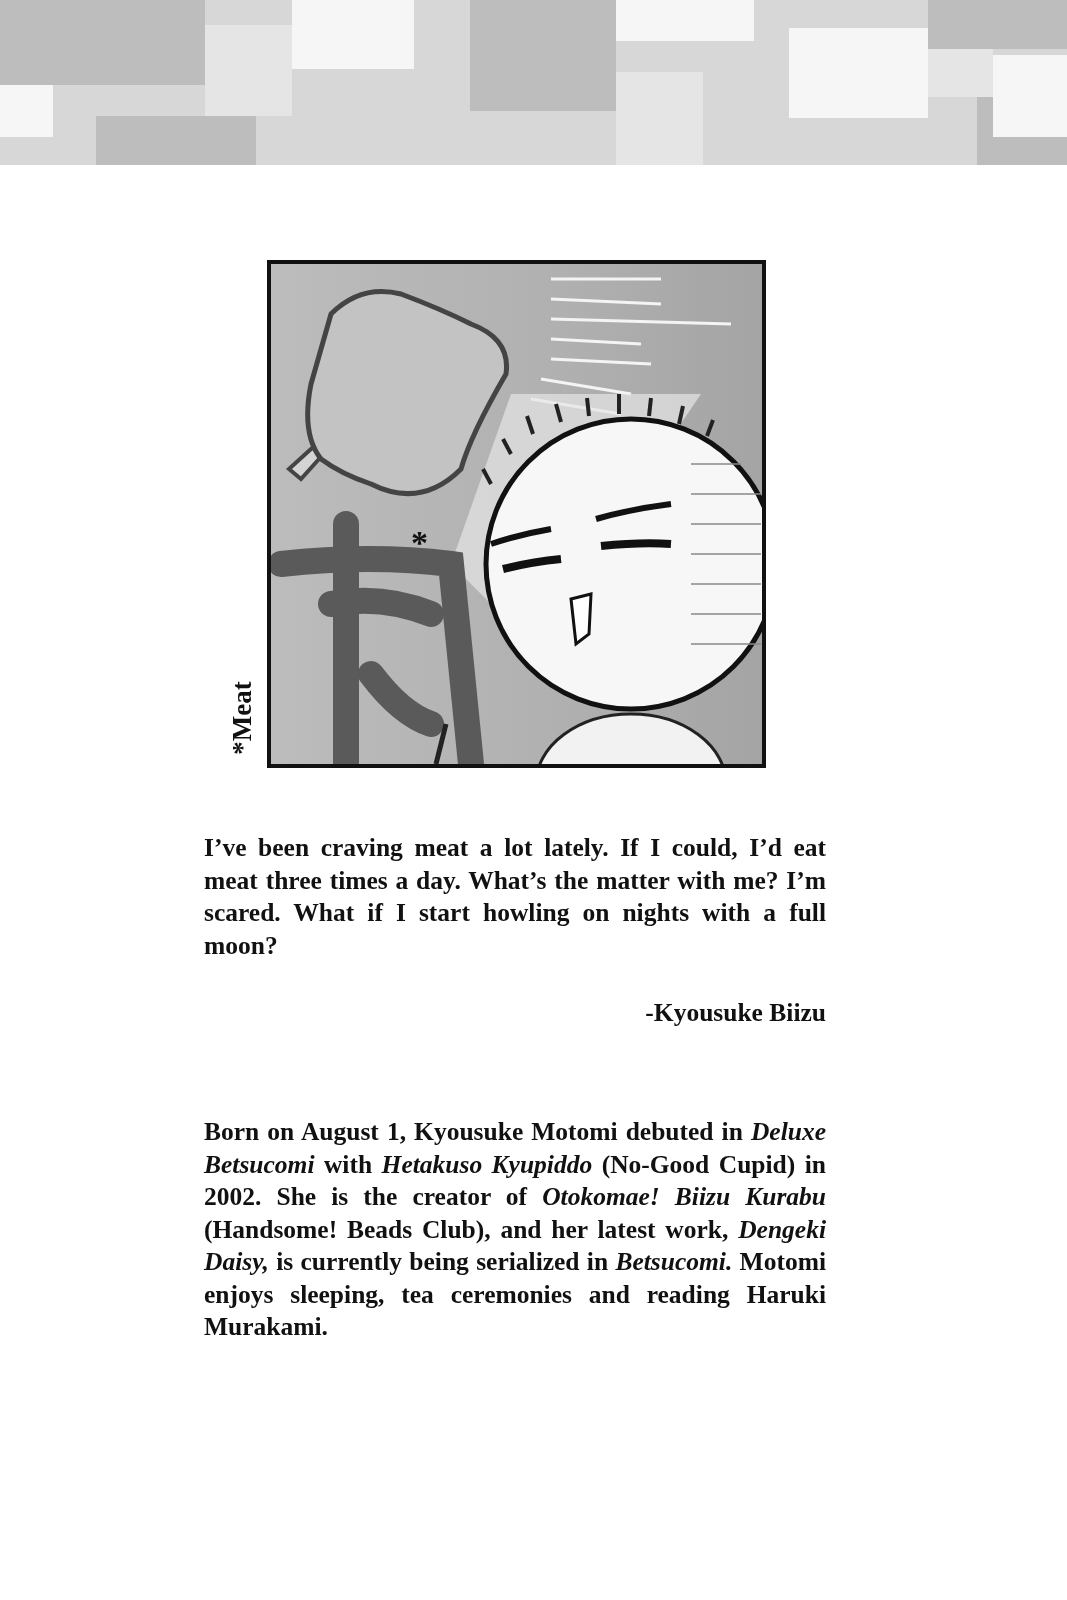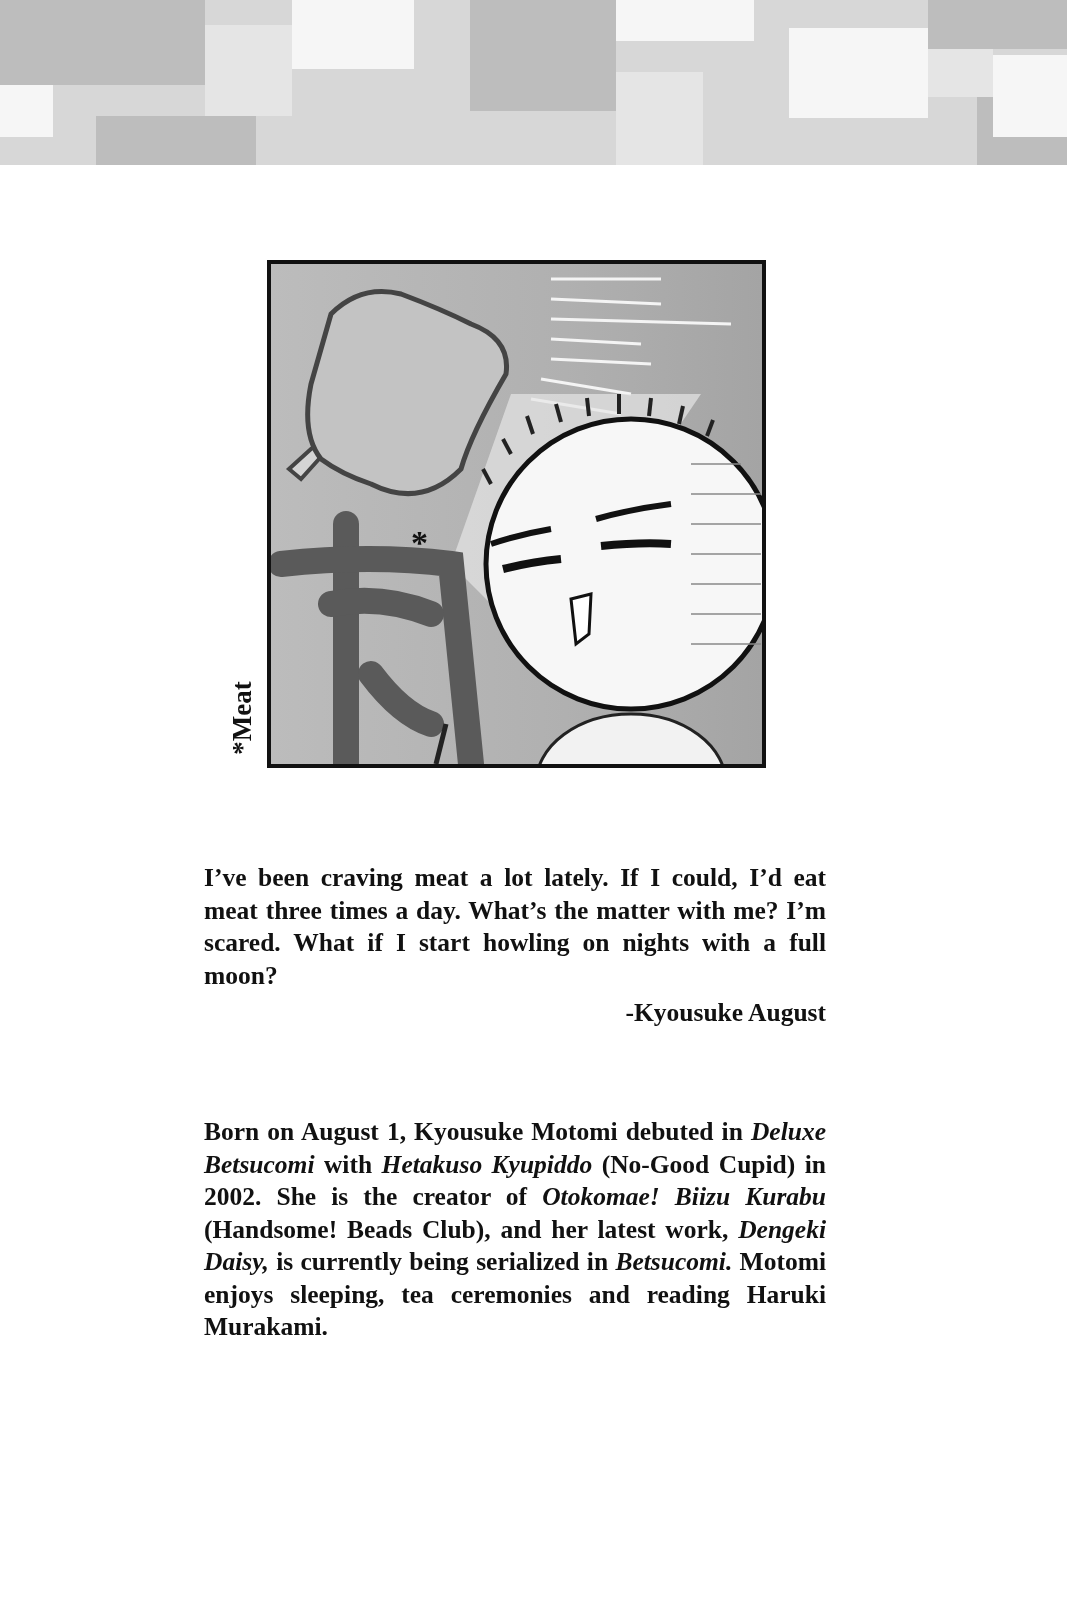--- a/index.html
+++ b/index.html
@@ -9,21 +9,21 @@
   .blk { position:absolute; }
   .d { background:#bdbdbd; }
   .m { background:#e5e5e5; }
   .w { background:#f6f6f6; }
   .panel { position:absolute; left:267px; top:260px; width:491px; height:500px; border:4px solid #111; background:#a9a9a9; overflow:hidden; }
   .side-label { position:absolute; left:228px; top:668px; width:28px; height:100px; }
   .side-label span { position:absolute; left:50%; top:50%; transform:translate(-50%,-50%) rotate(-90deg);
         white-space:nowrap; font-weight:bold; font-size:27px; }
   .text-block { position:absolute; left:204px; width:622px; font-weight:bold; font-size:25.5px; line-height:32.5px;
         text-align:justify; text-align-last:left; }
-  .quote { top:832px;margin-top:30px; }
+  .quote { top:832px; }
   .sig { position:absolute; left:204px; width:622px; top:998px; text-align:right; font-weight:bold; font-size:25.5px; }
   .bio { top:1116px; }
   i { font-style:italic; }
 </style>
 </head>
 <body>
 
 <div class="banner">
   <div class="blk d" style="left:0;top:0;width:205px;height:85px;"></div>
   <div class="blk w" style="left:0;top:85px;width:53px;height:52px;"></div>
@@ -107,15 +107,15 @@
     </g>
     <line x1="175" y1="460" x2="165" y2="500" stroke="#222" stroke-width="5"></line>
   </svg>
 </div>
 
 <div class="side-label">
   <span>*Meat</span>
 </div>
 
 <div class="text-block quote">I’ve been craving meat a lot lately. If I could, I’d eat meat three times a day. What’s the matter with me? I’m scared. What if I start howling on nights with a full moon?</div>
-<div class="sig">-Kyousuke August</div>
+<div class="sig">-Kyousuke Biizu</div>
 
 <div class="text-block bio"><span>Born on August 1, Kyousuke Motomi debuted in </span><i>Deluxe Betsucomi</i><span> with </span><i>Hetakuso Kyupiddo</i><span> (No-Good Cupid) in 2002. She is the creator of </span><i>Otokomae! Biizu Kurabu</i><span> (Handsome! Beads Club), and her latest work, </span><i>Dengeki Daisy,</i><span> is currently being serialized in </span><i>Betsucomi.</i><span> Motomi enjoys sleeping, tea ceremonies and reading Haruki Murakami.</span></div>
 
 </body></html>

